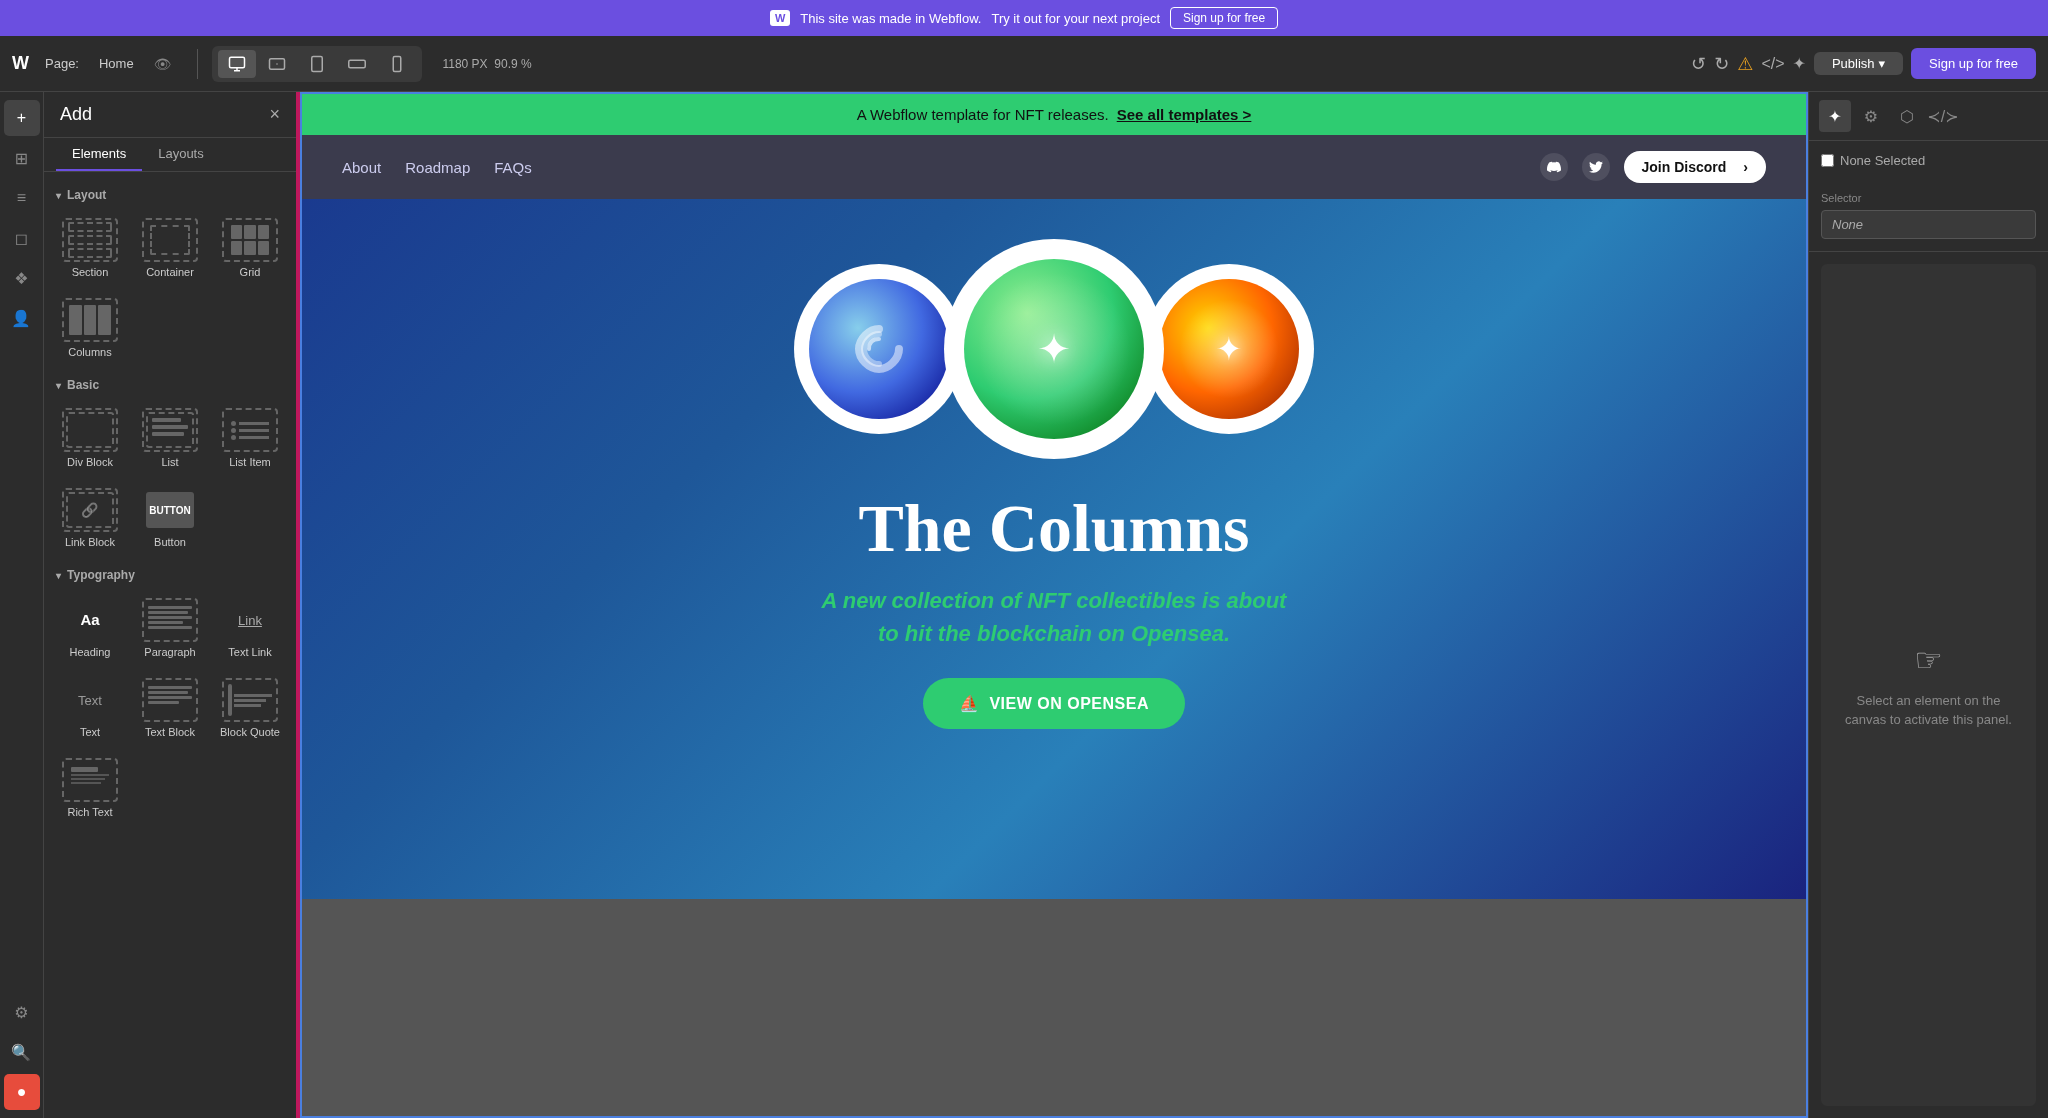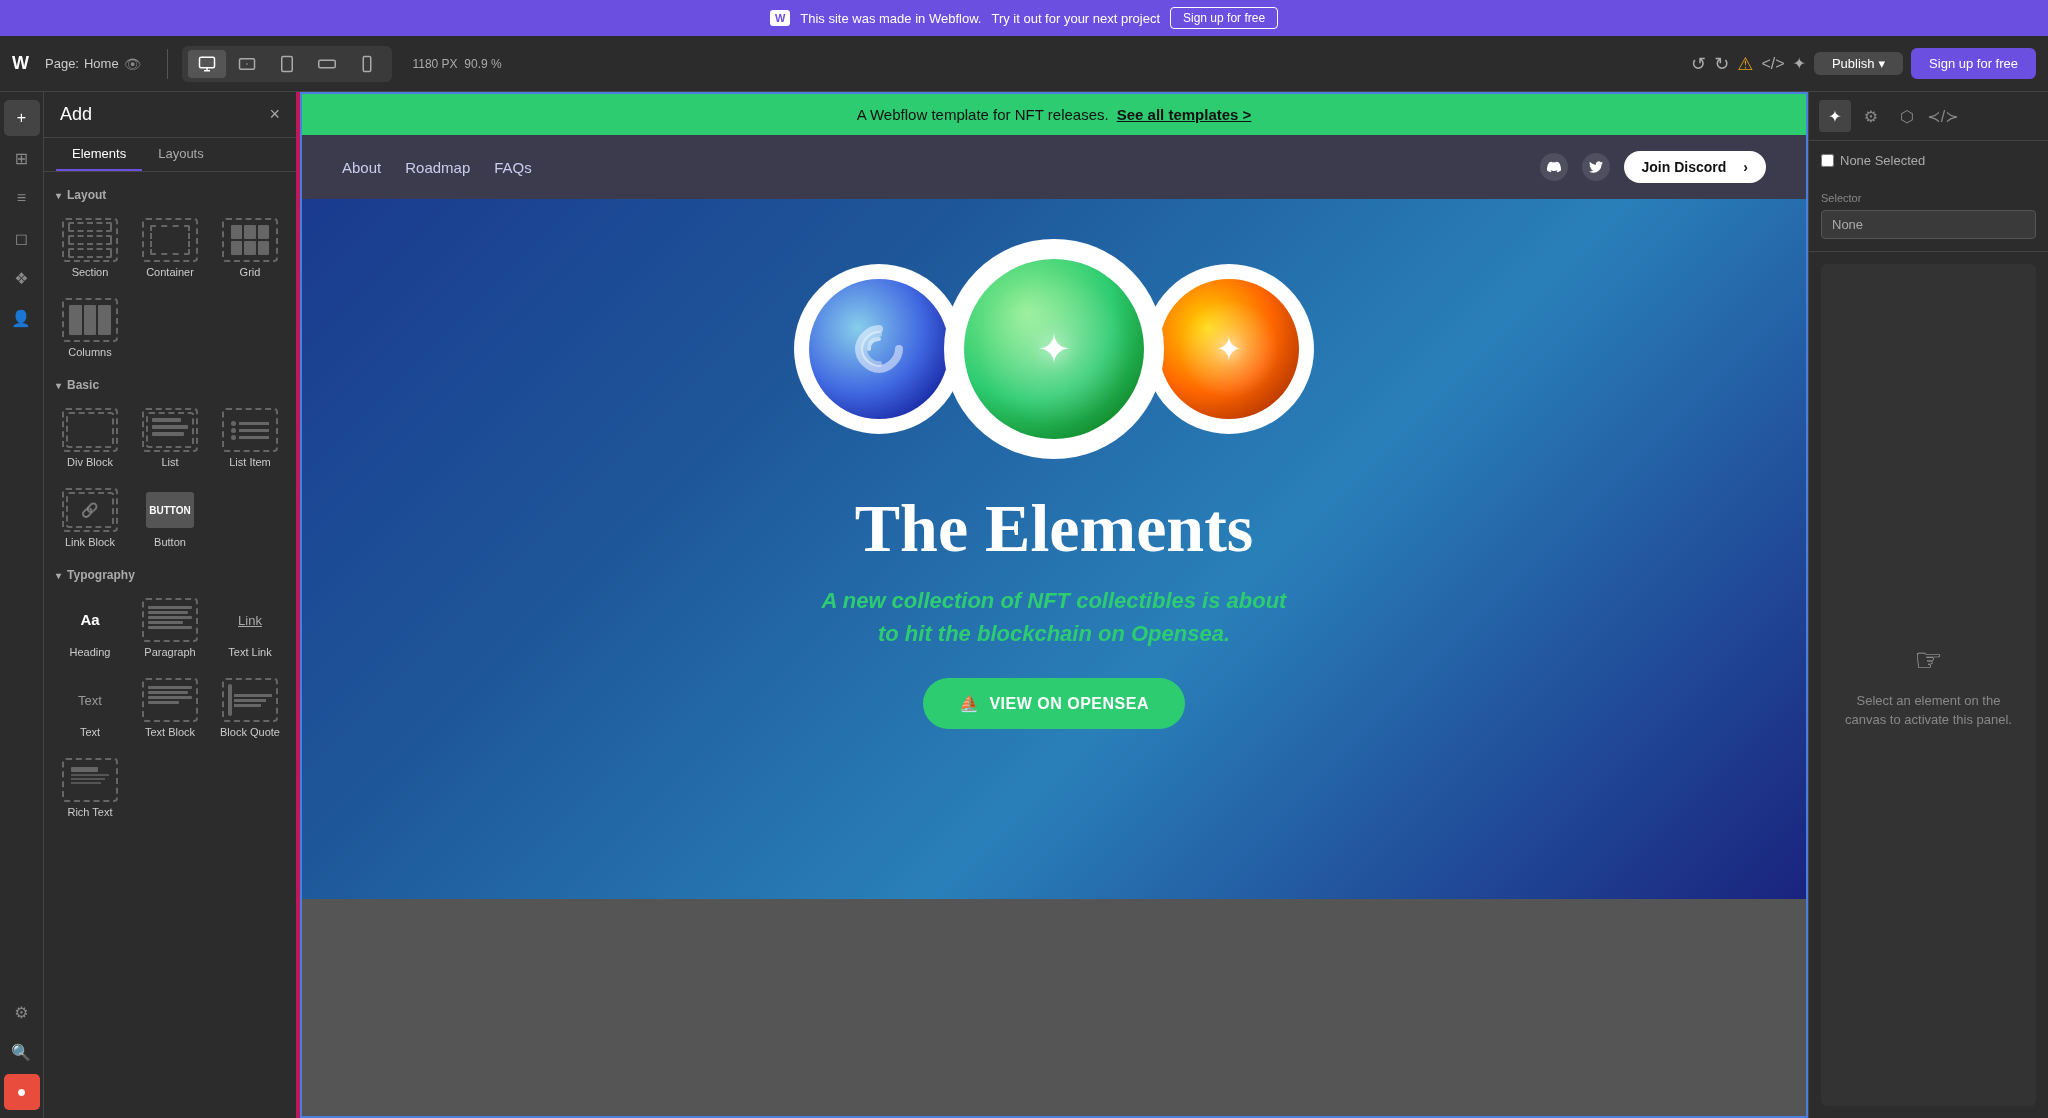--- a/index.html
+++ b/index.html
@@ -48,21 +48,21 @@
       color: white;
       font-weight: bold;
       font-size: 18px;
       margin-right: 8px;
     }
     .page-info {
       color: #ccc;
       font-size: 13px;
       display: flex;
       align-items: flex-start;
-      gap: 5px;
+      gap: 20px;
       margin-right: 12px;
     }
     .page-info .eye-icon { color: #888; font-size: 14px; }
 
     .viewport-controls {
       display: flex;
       align-items: center;
       background: #3a3a3a;
       border-radius: 6px;
       padding: 4px 6px;
@@ -508,20 +508,21 @@
       margin-bottom: 6px;
     }
     .selector-input {
       background: #3a3a3a;
       border: 1px solid #555;
       border-radius: 4px;
       padding: 6px 10px;
       color: #aaa;
       font-size: 13px;
       width: 100%;
+      font-style: italic;
     }
 
     .none-selected {
       display: flex;
       align-items: center;
       gap: 6px;
       padding: 12px;
       color: #aaa;
       font-size: 13px;
     }
@@ -898,21 +899,21 @@
 
           <div class="orb" style="width:170px;height:170px;">
             <div style="width:140px;height:140px;border-radius:50%;background:radial-gradient(circle at 35% 35%, #ffd700, #ff6600, #8b1a00);display:flex;align-items:center;justify-content:center;position:relative;overflow:hidden;">
               <div style="position:absolute;inset:0;background:radial-gradient(circle at 50% 50%, rgba(255,255,255,0.4) 0%, transparent 50%);"></div>
               <span style="font-size:32px;color:white;filter:drop-shadow(0 0 8px rgba(255,255,255,0.9));z-index:1;">✦</span>
             </div>
           </div>
 
         </div>
 
-        <h1 class="hero-title">The Elements</h1>
+        <h1 class="hero-title">The Columns</h1>
 
         <p class="hero-subtitle">
           <em>A </em><em style="color:#2ecc71;">new collection of NFT collectibles </em><em>is about<br>to hit the blockchain on Opensea.</em>
         </p>
 
         <button class="hero-cta">
           <span>⛵</span>
           <span>VIEW ON OPENSEA</span>
         </button>
 

